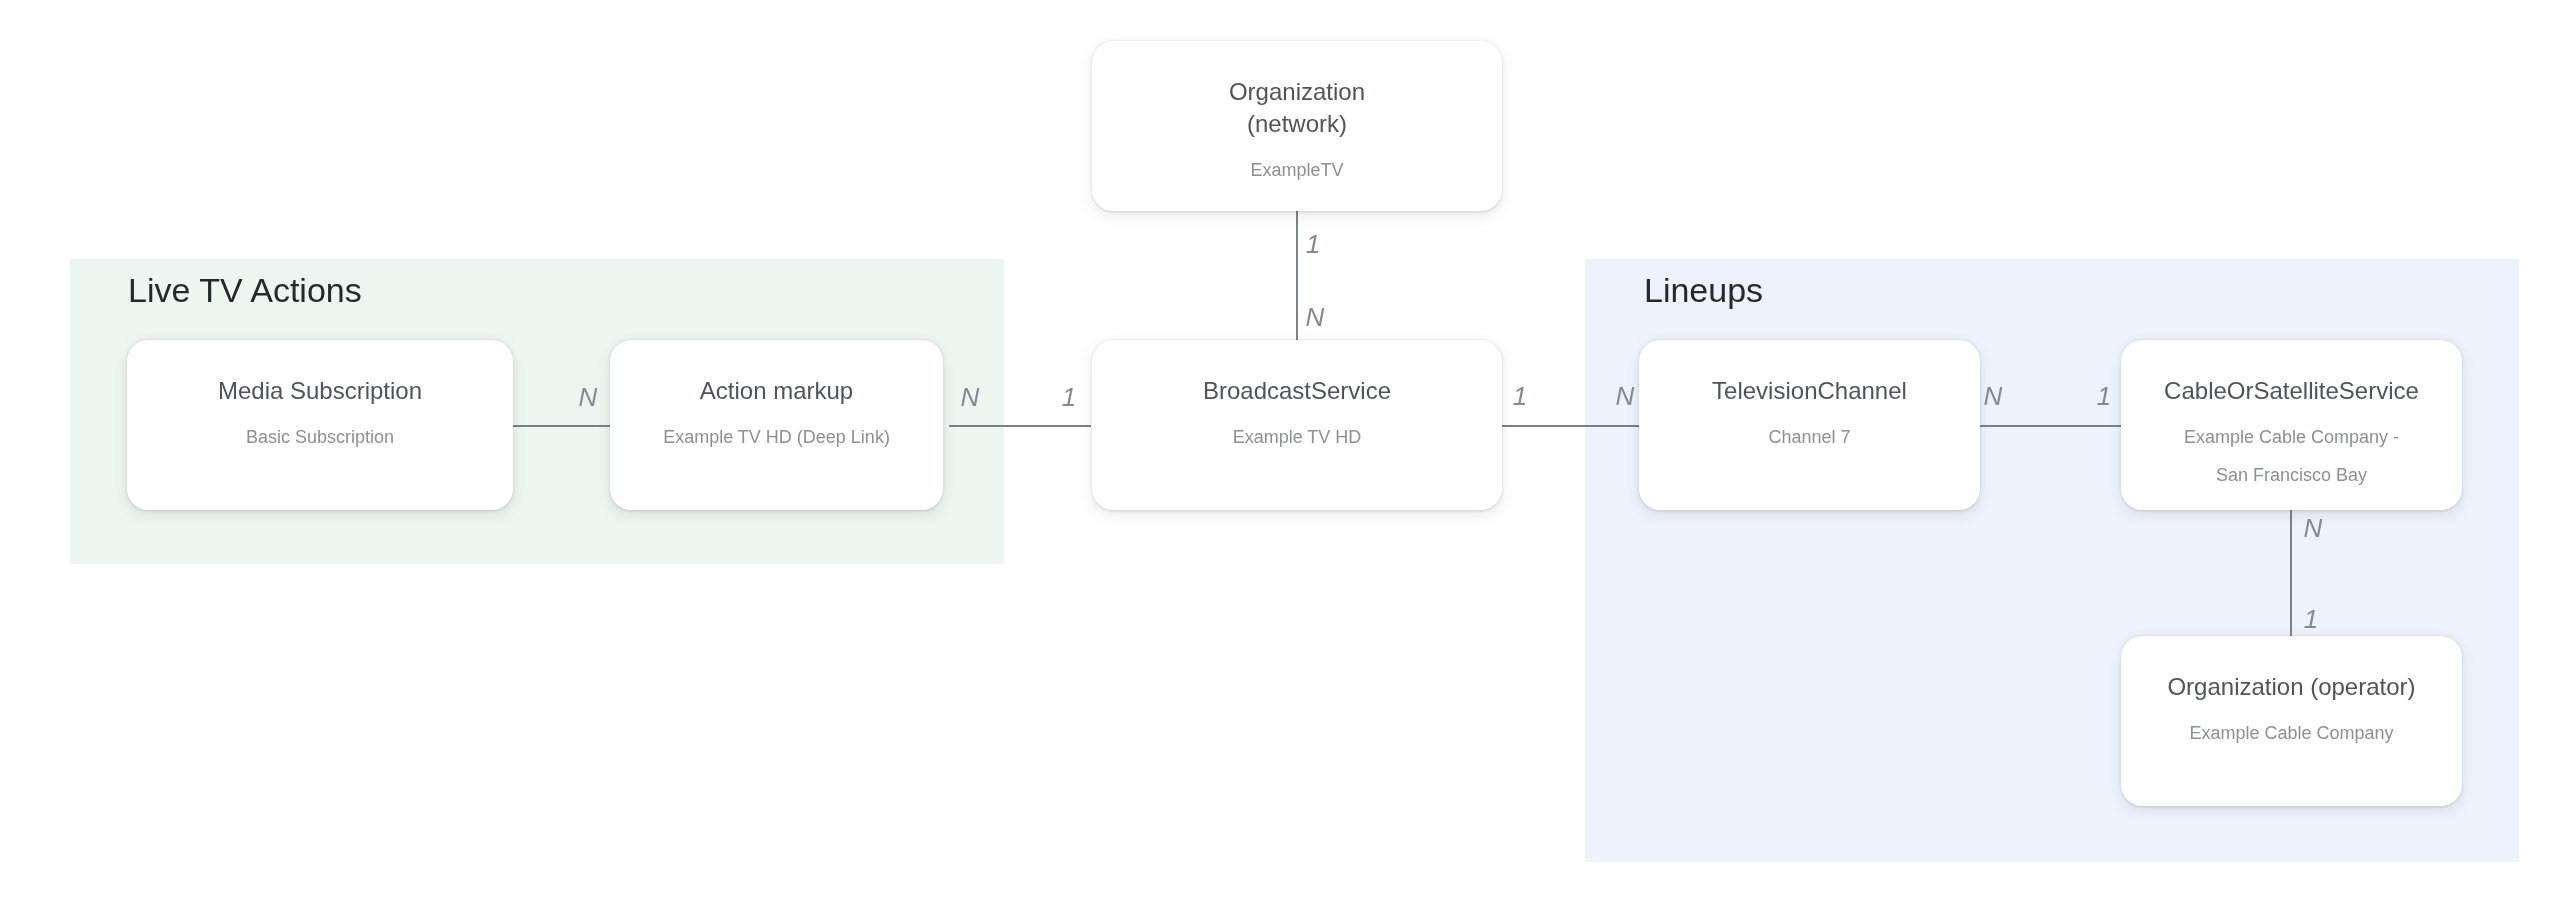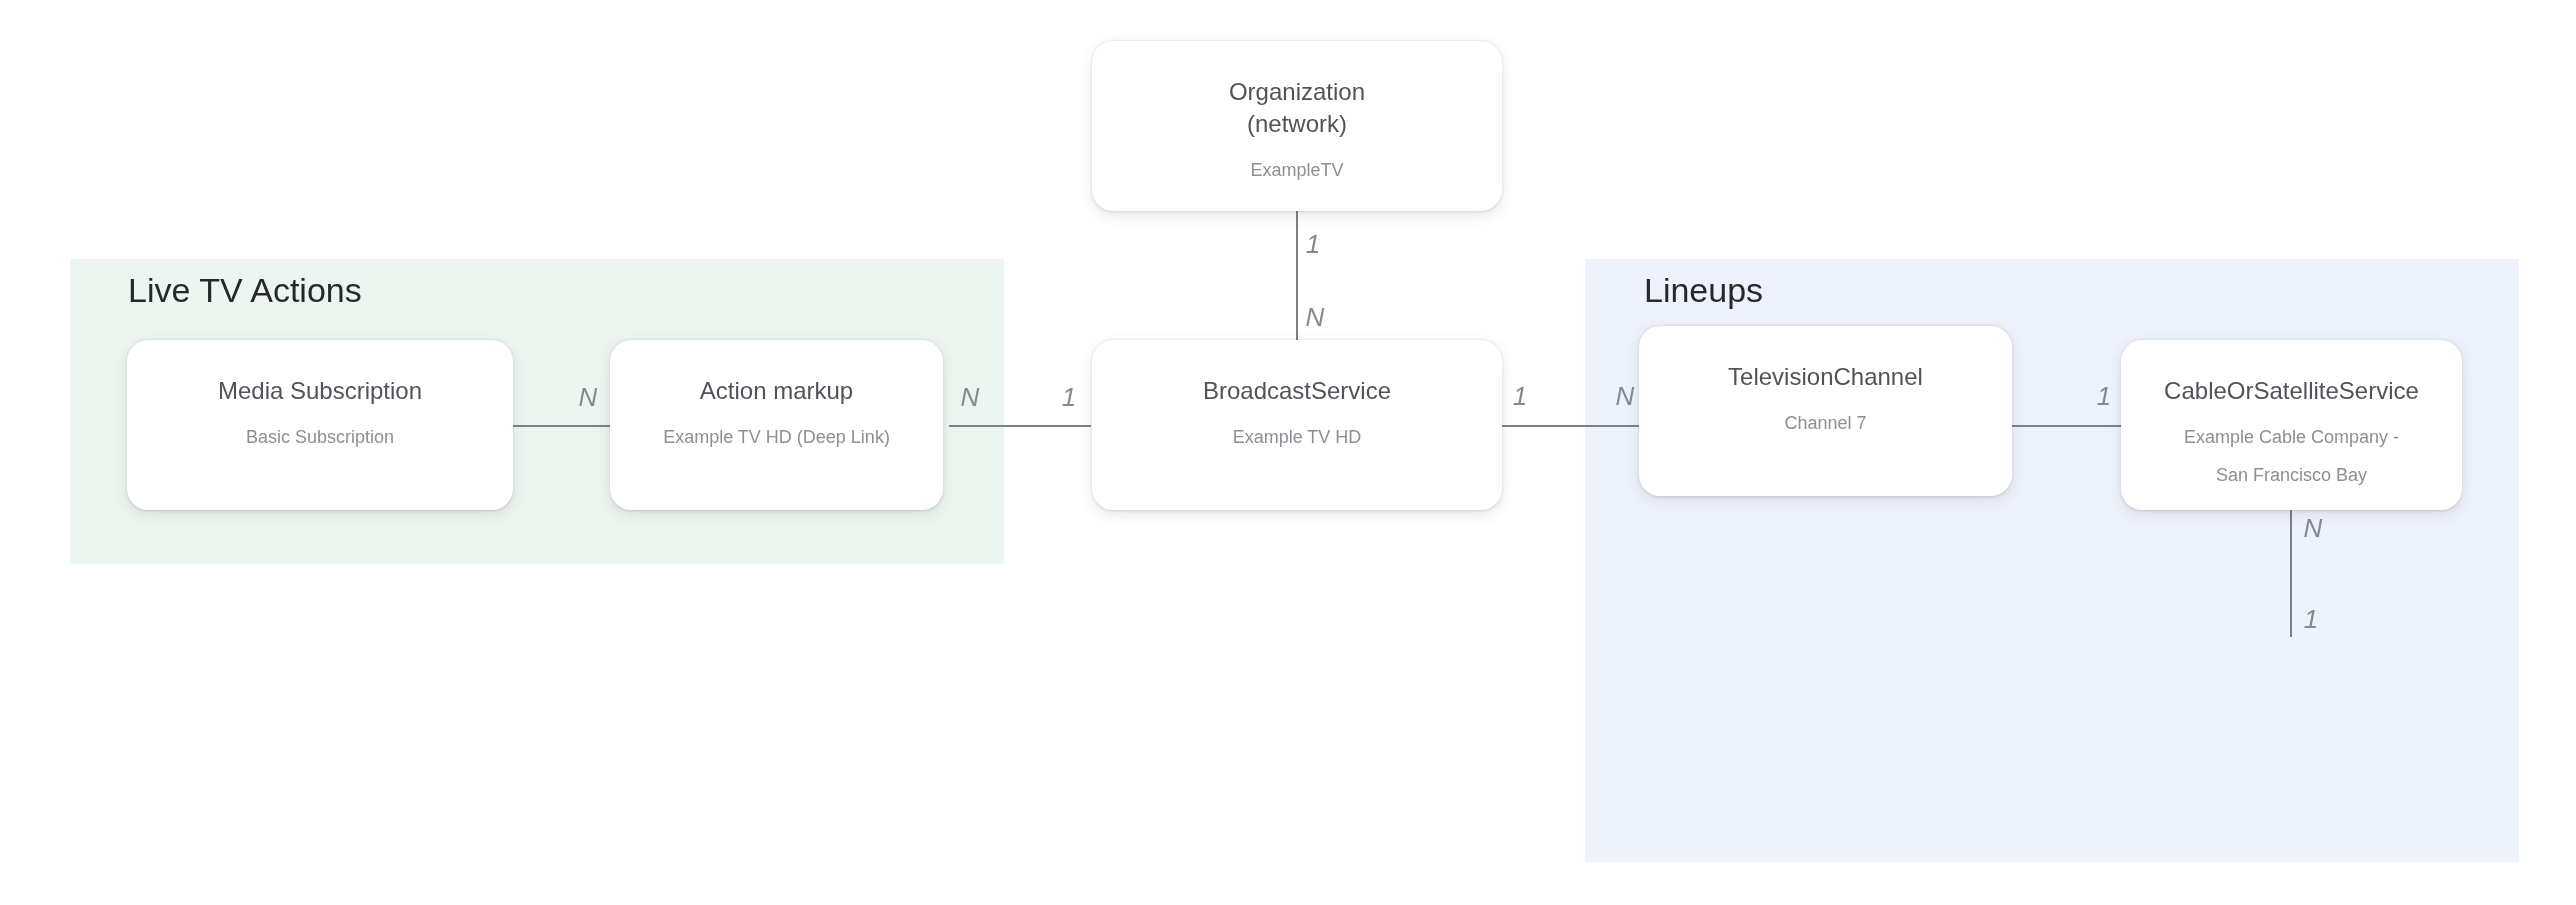--- a/index.html
+++ b/index.html
@@ -23,21 +23,21 @@
     display:flex;flex-direction:column;align-items:center;text-align:center;
     padding-top:35px;box-sizing:border-box;
   }
   .node .title{font-size:24px;line-height:32px;color:var(--node-title,#505459);white-space:nowrap;}
   .node .subtitle{margin-top:14px;font-size:18px;line-height:32px;color:var(--node-subtitle,#8a9096);white-space:nowrap;}
 
   .node-org-network{left:1092px;top:41px;width:410px;}
   .node-media-subscription{left:127px;top:340px;width:386px;}
   .node-action-markup{left:610px;top:340px;width:333px;}
   .node-broadcast-service{left:1092px;top:340px;width:410px;}
-  .node-television-channel{left:1639px;top:326px;width:373px;}
+  .node-television-channel{left:1639px;top:340px;width:341px;}
   .node-cable-or-satellite{left:2121px;top:340px;width:341px;}
   .node-org-operator{left:2121px;top:636px;width:341px;}
 
   .line{position:absolute;background:var(--connector,#7b8187);}
   .line-v{width:1.8px;}
   .line-h{height:1.8px;}
   .line-network-broadcast{left:1296px;top:211px;height:129px;}
   .line-subscription-action{left:467px;top:425px;width:143px;}
   .line-action-broadcast{left:949px;top:425px;width:142px;}
   .line-broadcast-channel{left:1502px;top:425px;width:137px;}
@@ -117,15 +117,19 @@
     <div class="title">TelevisionChannel</div>
     <div class="subtitle">Channel 7</div>
   </div>
 
   <div class="node node-cable-or-satellite">
     <div class="title">CableOrSatelliteService</div>
     <div class="subtitle">Example Cable Company -</div>
     <div class="subtitle" style="margin-top:6px;">San Francisco Bay</div>
   </div>
 
+  <div class="node node-org-operator">
+    <div class="title">Organization (operator)</div>
+    <div class="subtitle">Example Cable Company</div>
+  </div>
 
 </div>
 
 
 </body></html>

